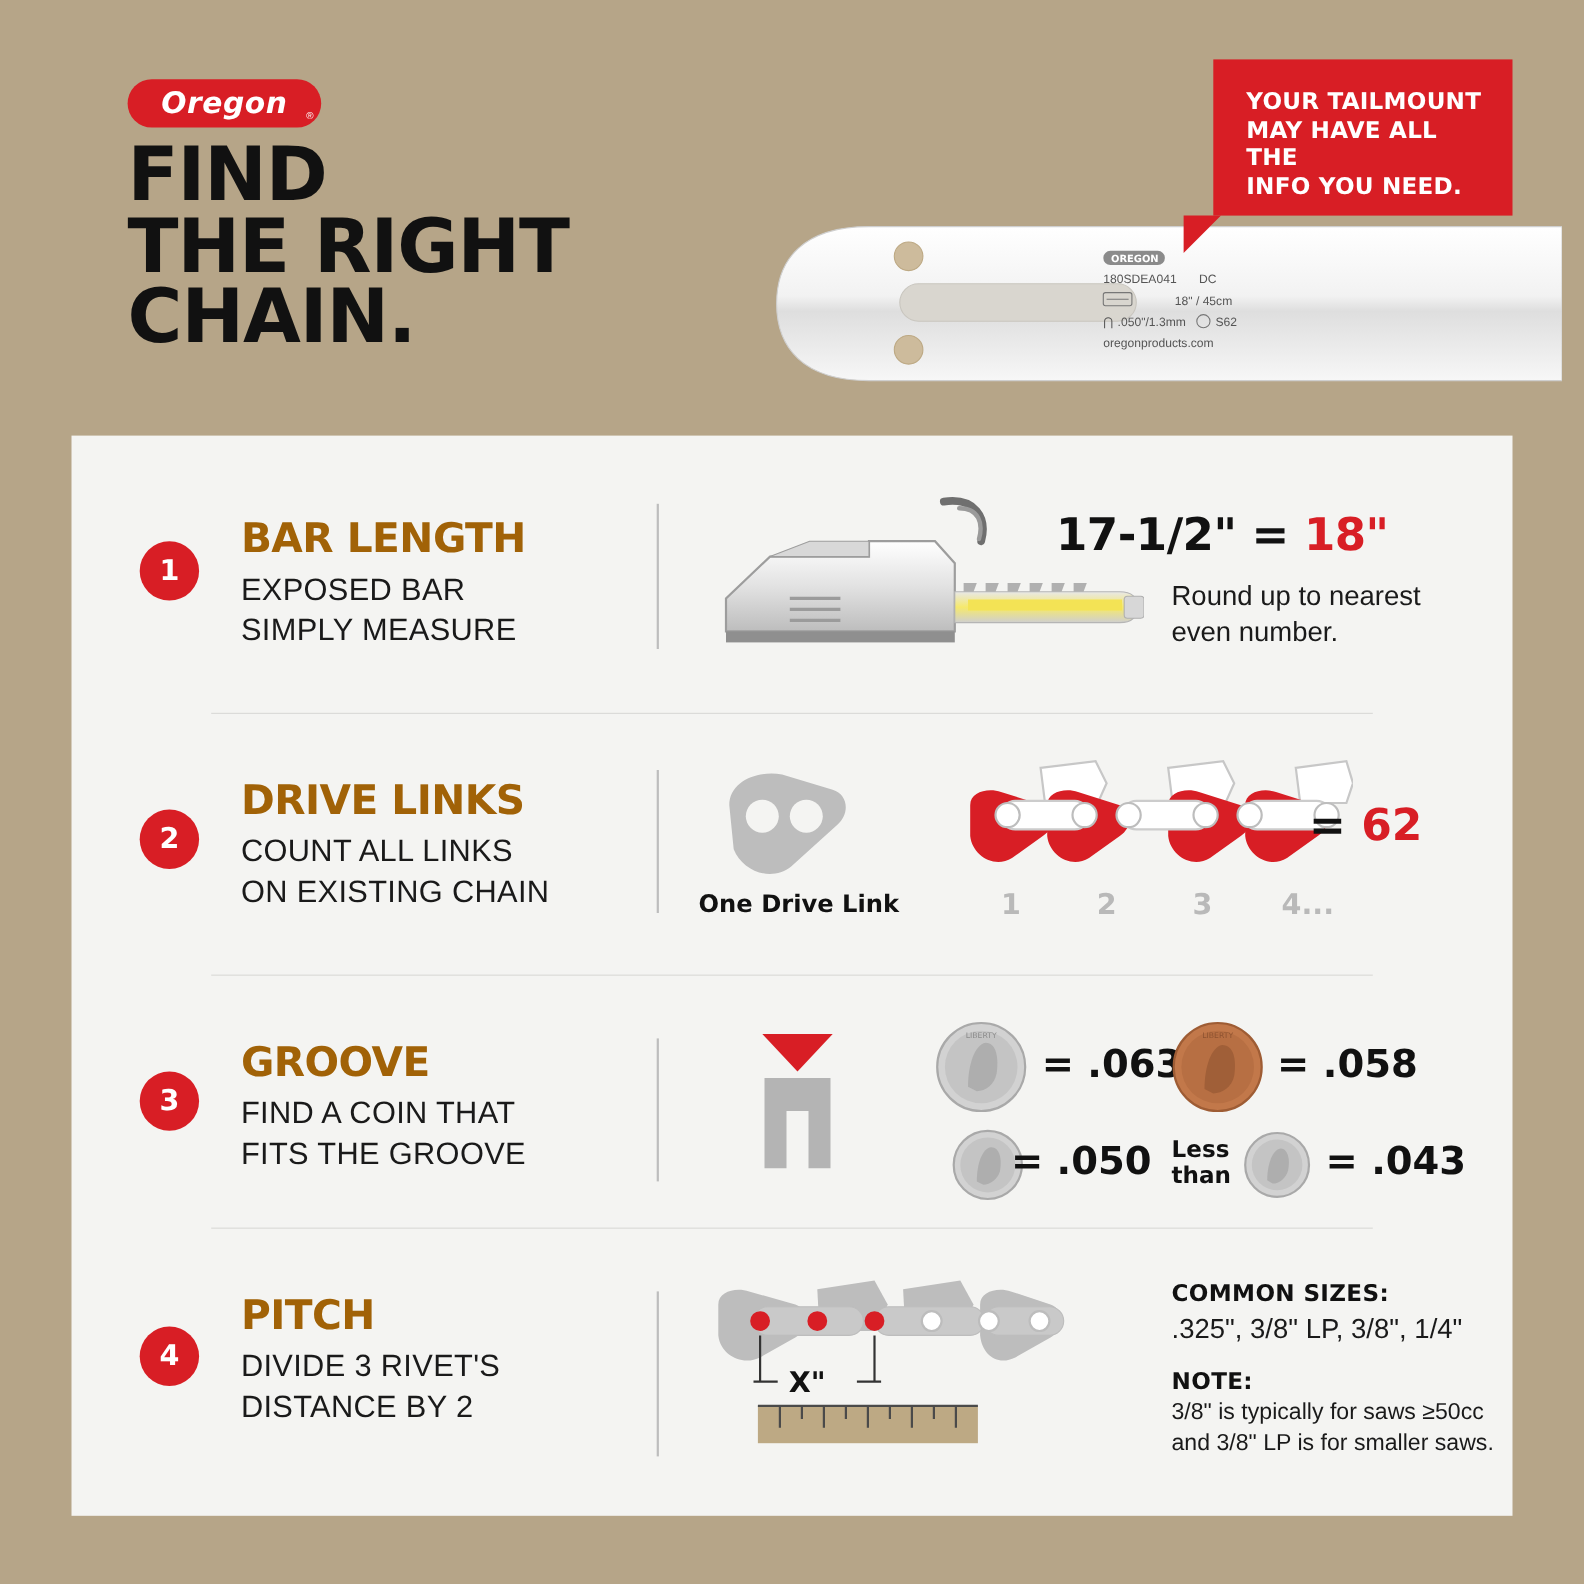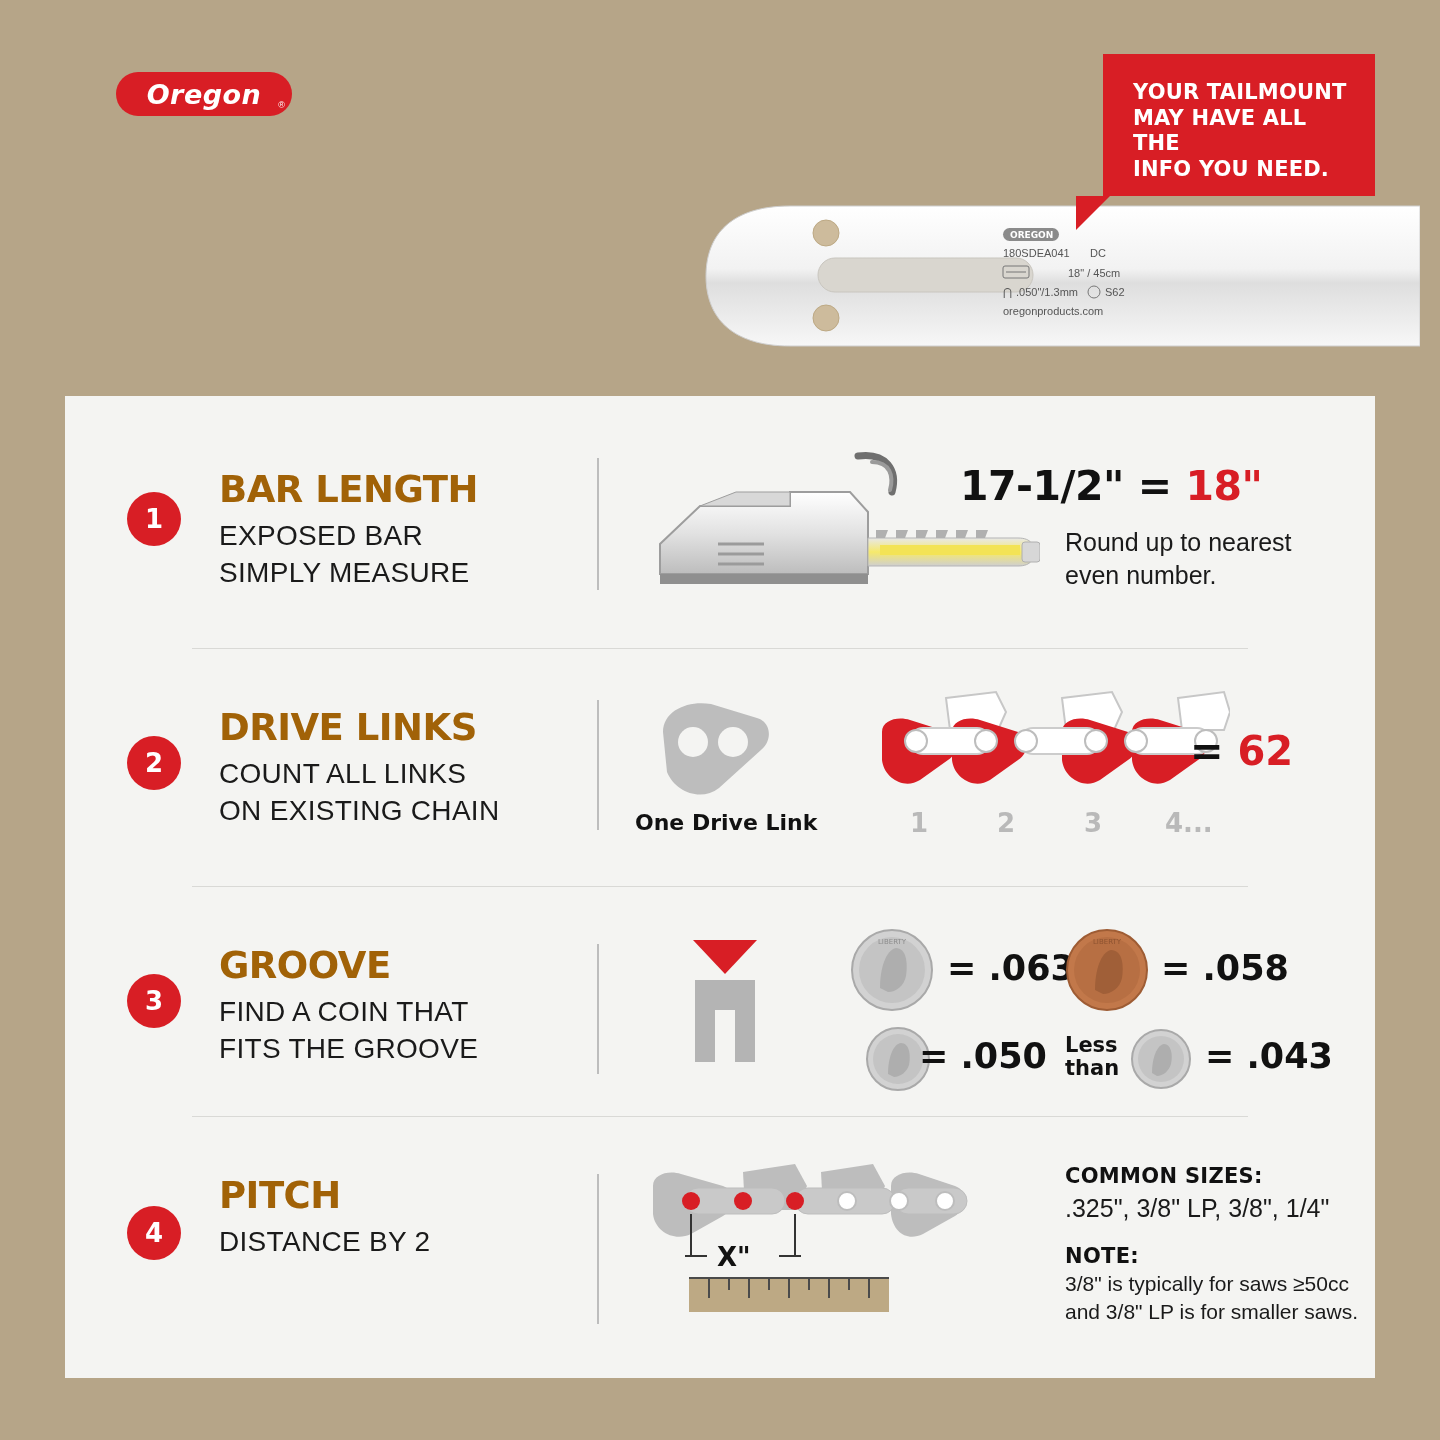--- a/index.html
+++ b/index.html
@@ -233,20 +233,25 @@
 </head>
 <body>
 
 <div id="header">
 
   <div id="logo-badge">
     <span id="logo-text">Oregon</span>
     <span id="logo-reg">®</span>
   </div>
 
+  <div id="headline">
+    <div>FIND</div>
+    <div>THE RIGHT</div>
+    <div>CHAIN.</div>
+  </div>
 
   <svg id="bar-graphic" viewBox="0 0 720 160">
     <defs>
       <linearGradient id="barGrad" x1="0" y1="0" x2="0" y2="1">
         <stop offset="0%" stop-color="#ffffff"></stop>
         <stop offset="45%" stop-color="#f2f2f2"></stop>
         <stop offset="55%" stop-color="#dedede"></stop>
         <stop offset="100%" stop-color="#f7f7f7"></stop>
       </linearGradient>
     </defs>
@@ -453,20 +458,21 @@
     </svg>
     <div class="gauge-eq" style="position:absolute; left:1140px; top:150px;">= .043</div>
   </div>
 
   <div class="divider" style="top:720px;"></div>
 
   <div class="row" style="top:720px;height:262px;">
     <div class="badge" style="left:62px; top:90px;">4</div>
     <div class="row-title" style="left:154px; top:58px;">PITCH</div>
     <div class="row-sub" style="left:154px; top:108px;">
+      <div>DIVIDE 3 RIVET'S</div>
       <div>DISTANCE BY 2</div>
     </div>
     <div class="vline" style="left:532px; top:58px; height:150px;"></div>
 
     <svg style="position:absolute; left:580px; top:36px;" width="330" height="190" viewBox="0 0 330 190">
 
       <g fill="#bdbdbd">
         <path d="M8 34 C8 22 24 18 36 22 L78 34 C90 38 90 56 78 64 L46 82 C30 90 10 80 8 62 Z"></path>
         <path d="M98 20 L150 12 L162 34 L152 58 L100 58 Z"></path>
         <path d="M176 20 L228 12 L240 34 L230 58 L178 58 Z"></path>

